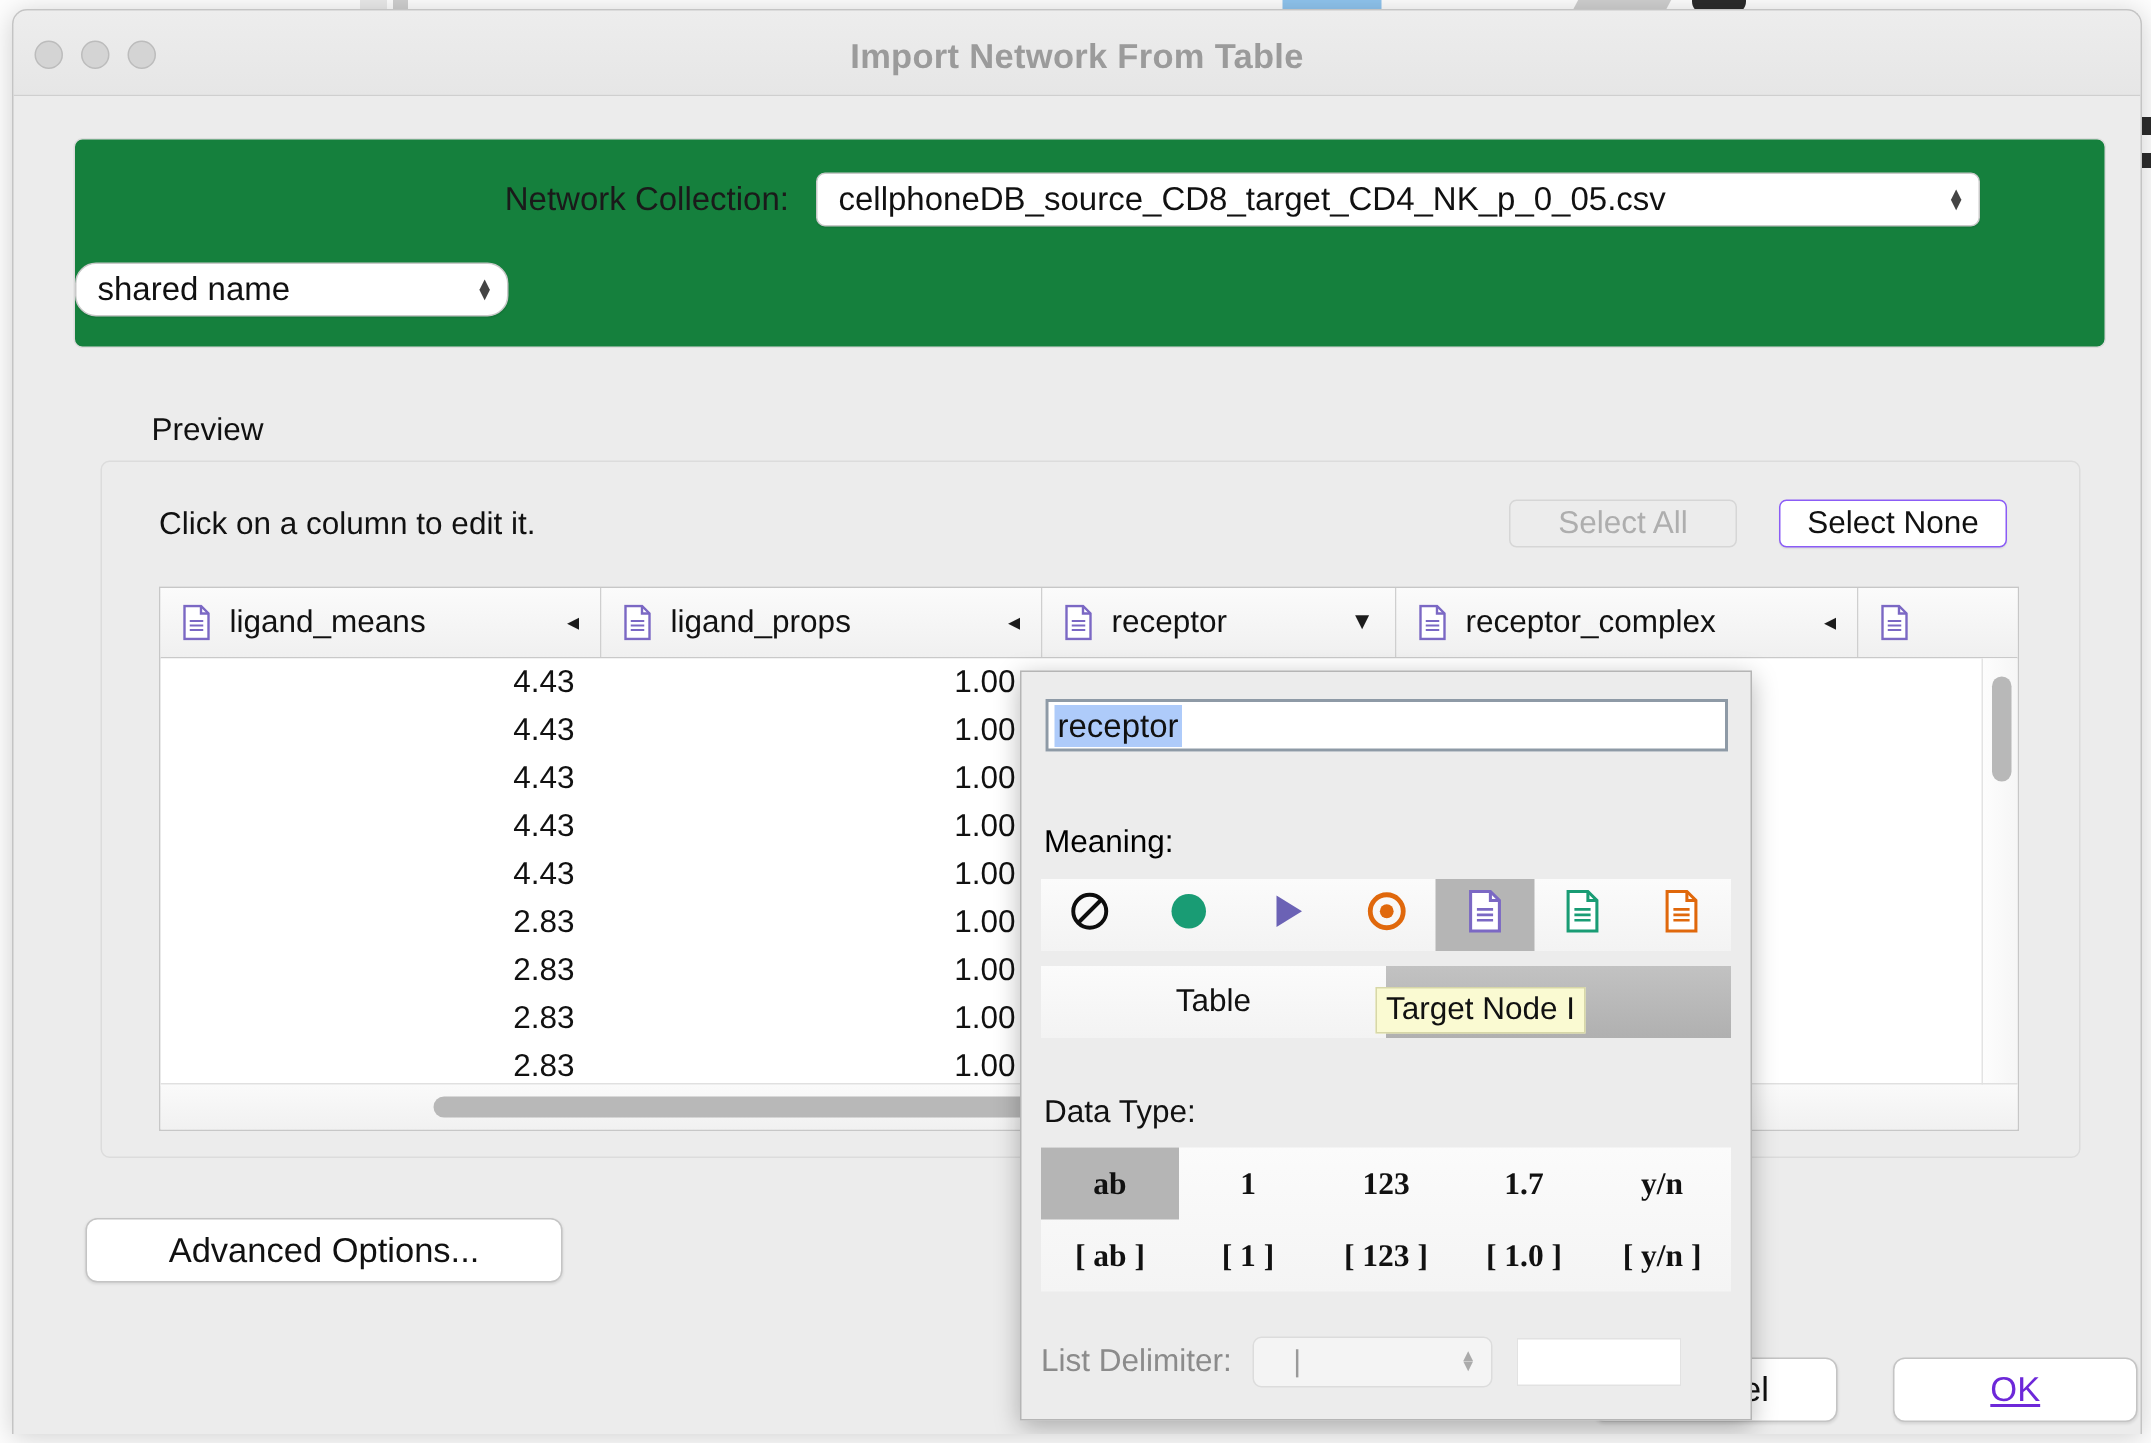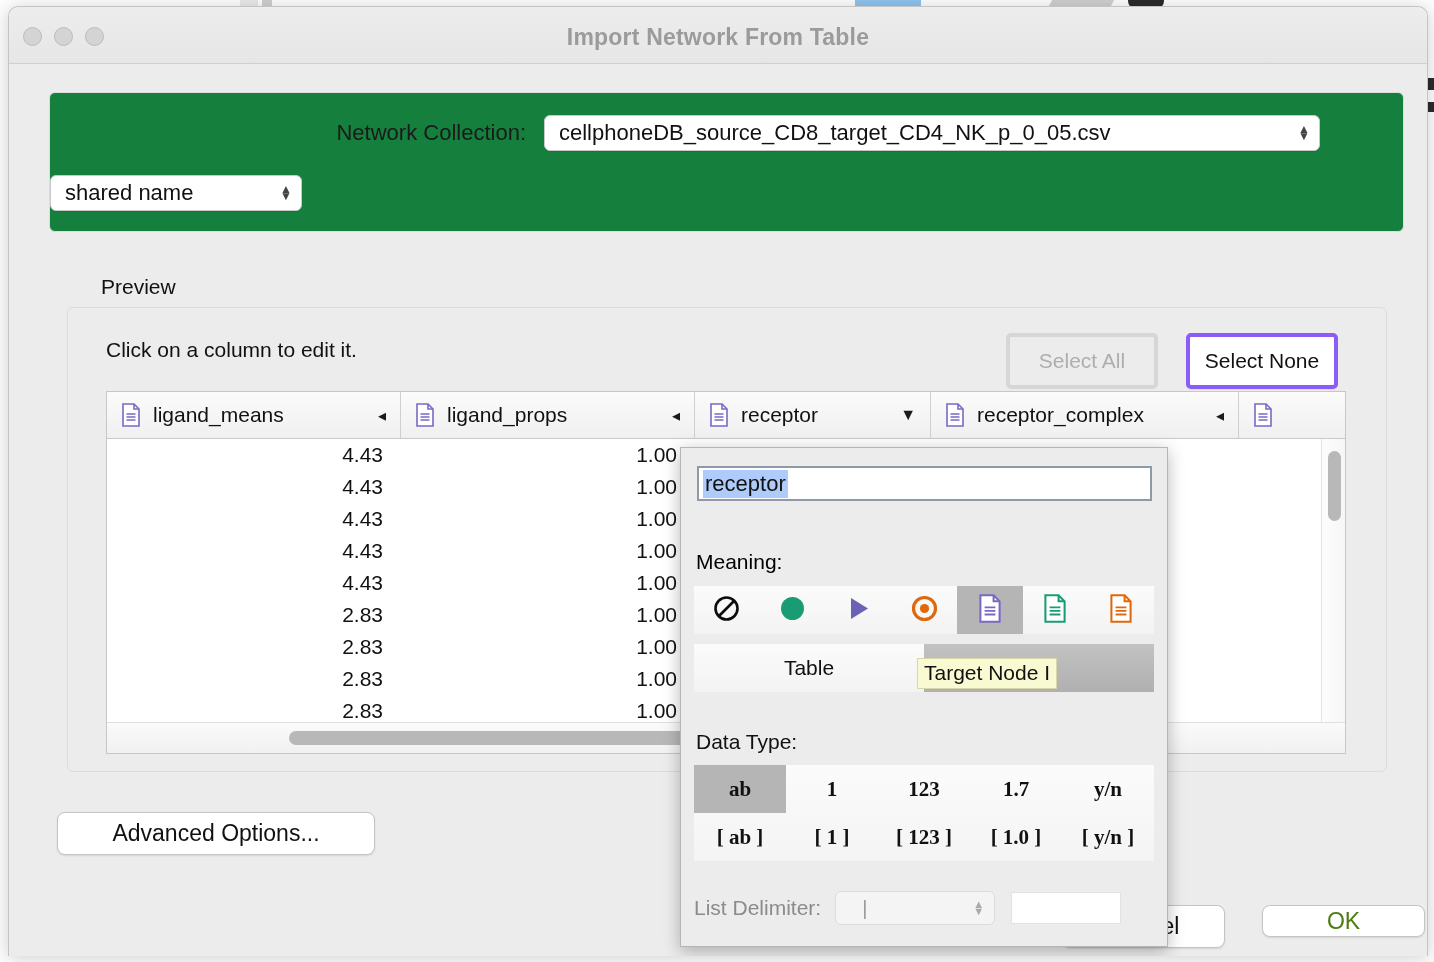--- a/index.html
+++ b/index.html
@@ -87,43 +87,43 @@
     font-size: 22px; color: #111;
     white-space: nowrap;
   }
   .combo .chev {
     position: absolute; right: 9px; top: 50%;
     transform: translateY(-50%);
     display: flex; flex-direction: column; align-items: center;
     line-height: 7px; font-size: 12px; color: #444;
   }
   #combo-network-collection { width: 776px; }
-  #combo-node-identifier    { width: 252px; }
+  #combo-node-identifier    { width: 289px; border-radius: 14px; }
 
   
   #preview-label {
     position: absolute; left: 92px; top: 268px;
     font-size: 21px; color: #111;
   }
   #preview-panel {
     position: absolute; left: 58px; top: 300px;
     width: 1320px; height: 465px;
     background: #ececec;
     border: 1px solid #dcdcdc;
     border-radius: 6px;
   }
   #preview-hint {
     position: absolute; left: 38px; top: 30px;
     font-size: 21px; color: #111;
   }
   .plain-button {
     position: absolute;
-    height: 56px;
-    background: #ffffff;
-    border: 4px solid #8b5cf6;
+    height: 32px;
+    background: #ffffff;
+    border: 1px solid #8b5cf6;
     border-radius: 5px;
     font-size: 21px;
     color: #111;
     display: flex; align-items: center; justify-content: center;
     box-shadow: 0 1px 1px rgba(0,0,0,0.07);
   }
   #btn-select-all {
     left: 938px; top: 25px; width: 152px;
     color: #aeaeae; background: #ececec; border-color: #d6d6d6;
     box-shadow: none;
@@ -222,27 +222,28 @@
     width: 163px; height: 43px;
     background: #ffffff;
     border: 1px solid #c4c4c4;
     border-radius: 8px;
     font-size: 23px; color: #111;
     display: flex; align-items: center; justify-content: center;
     box-shadow: 0 1px 2px rgba(0,0,0,0.1);
   }
   #btn-ok {
     position: absolute; left: 1253px; top: 898px;
-    width: 163px; height: 32px;
+    width: 163px; height: 43px;
     background: #ffffff;
     border: 1px solid #c4c4c4;
     border-radius: 8px;
-    font-size: 23px; color: #4d7c0f;
+    font-size: 23px; color: #6d28d9;
     display: flex; align-items: center; justify-content: center;
     box-shadow: 0 1px 2px rgba(0,0,0,0.1);
+    text-decoration: underline;
   }
 
   
   #column-editor-popup {
     position: absolute;
     left: 671px; top: 440px;
     width: 488px; height: 500px;
     background: #ececec;
     border: 1px solid #b5b5b5;
     box-shadow: 0 4px 16px rgba(0,0,0,0.28);

